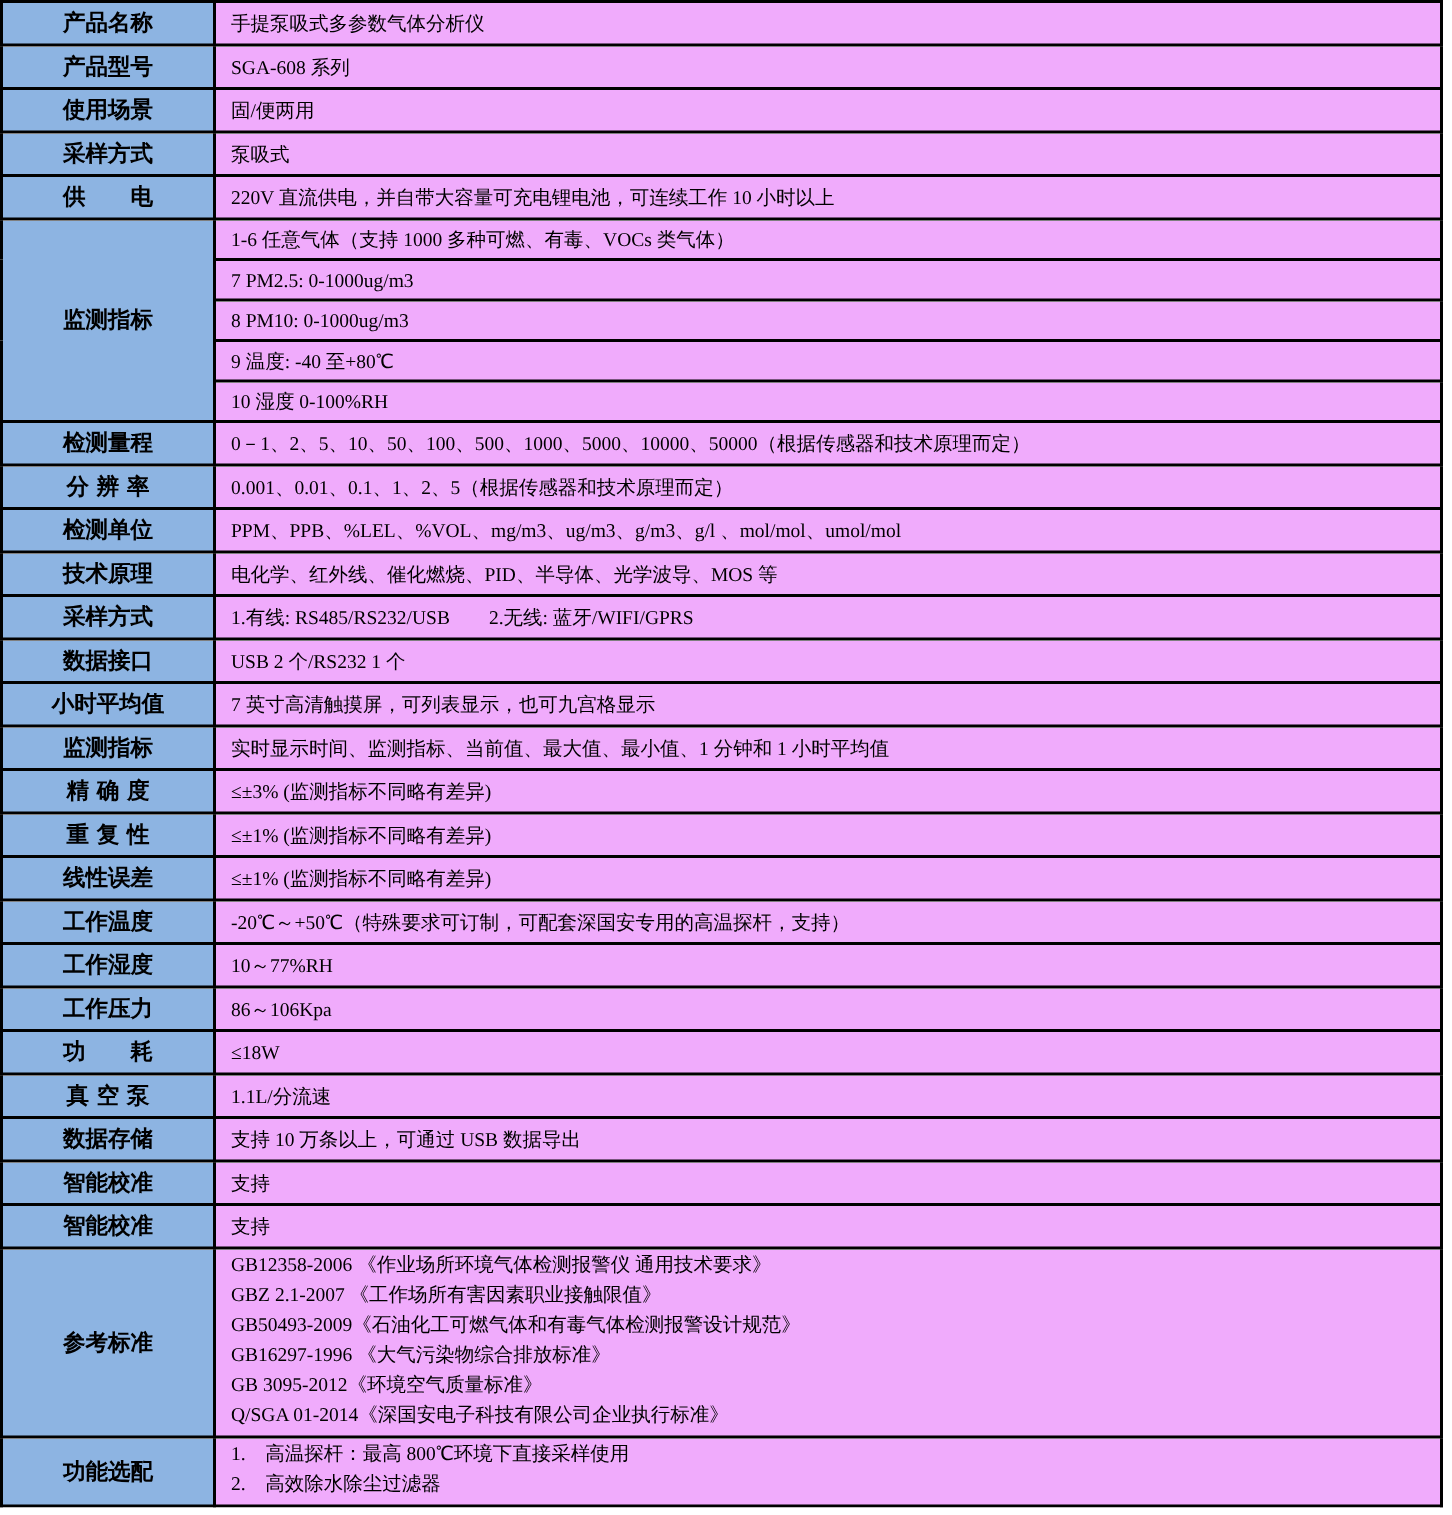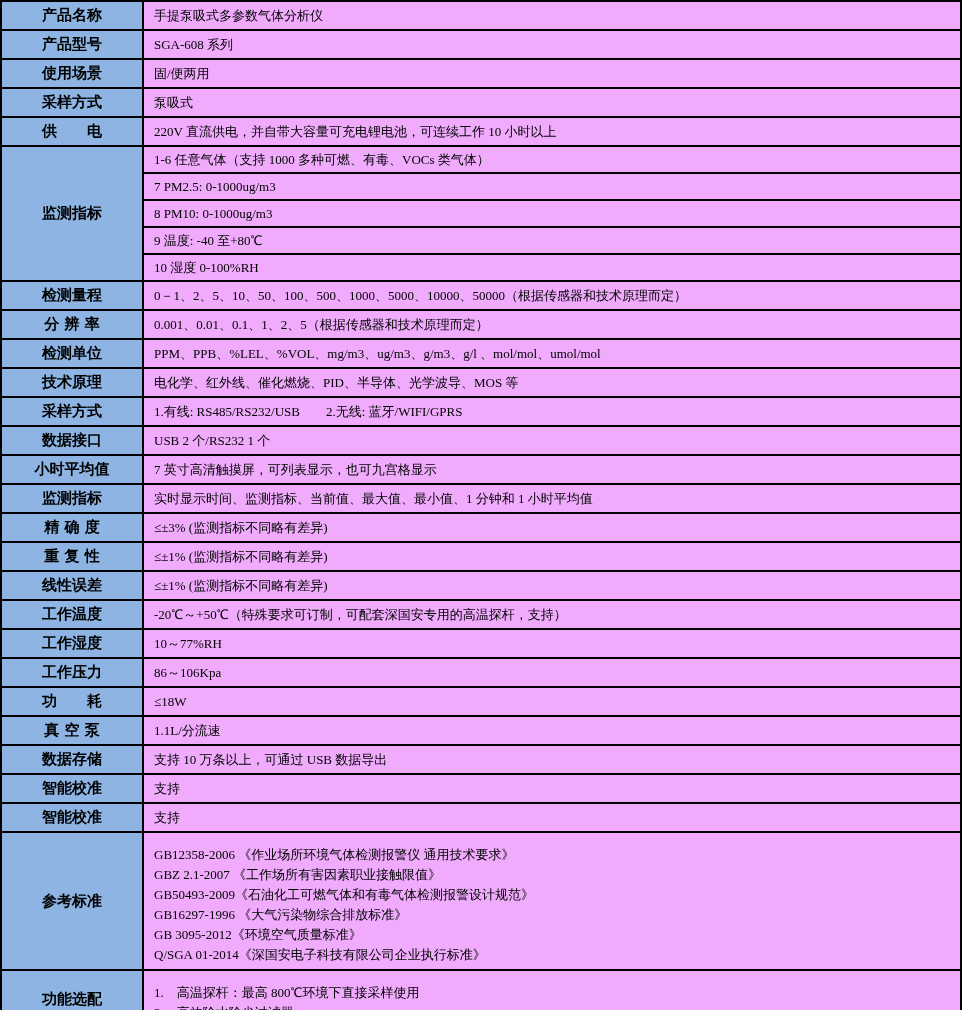--- a/index.html
+++ b/index.html
@@ -34,21 +34,21 @@
     background: #f0abfc;
     color: #000000;
     font-size: 13px;
     font-family: Liberation Serif, serif;
     padding: 0 8px 0 10px;
     height: 25px;
     line-height: 25px;
   }
   td.val.multiline {
     line-height: 20px;
-    padding-top: 12px;
+    padding-top: 0;
     padding-bottom: 4px;
     white-space: normal;
   }
   td.val.multiline div {
     line-height: 20px;
     white-space: nowrap;
   }
 </style>
 </head>
 <body>

